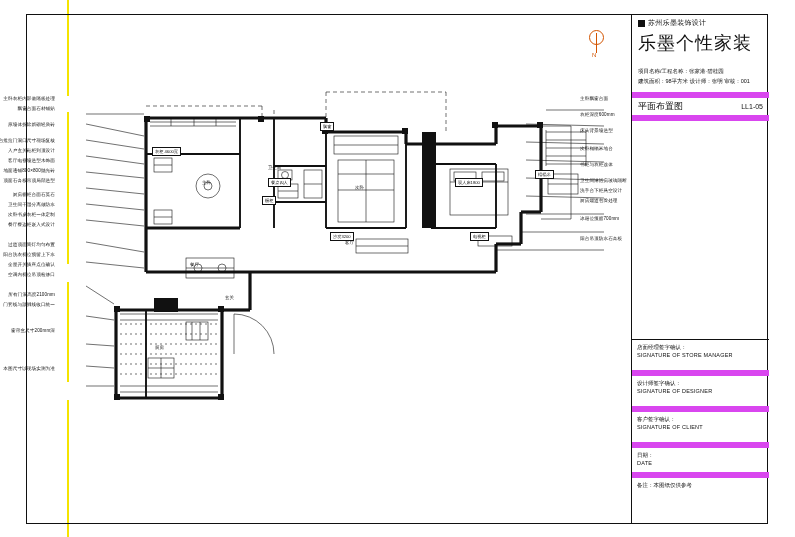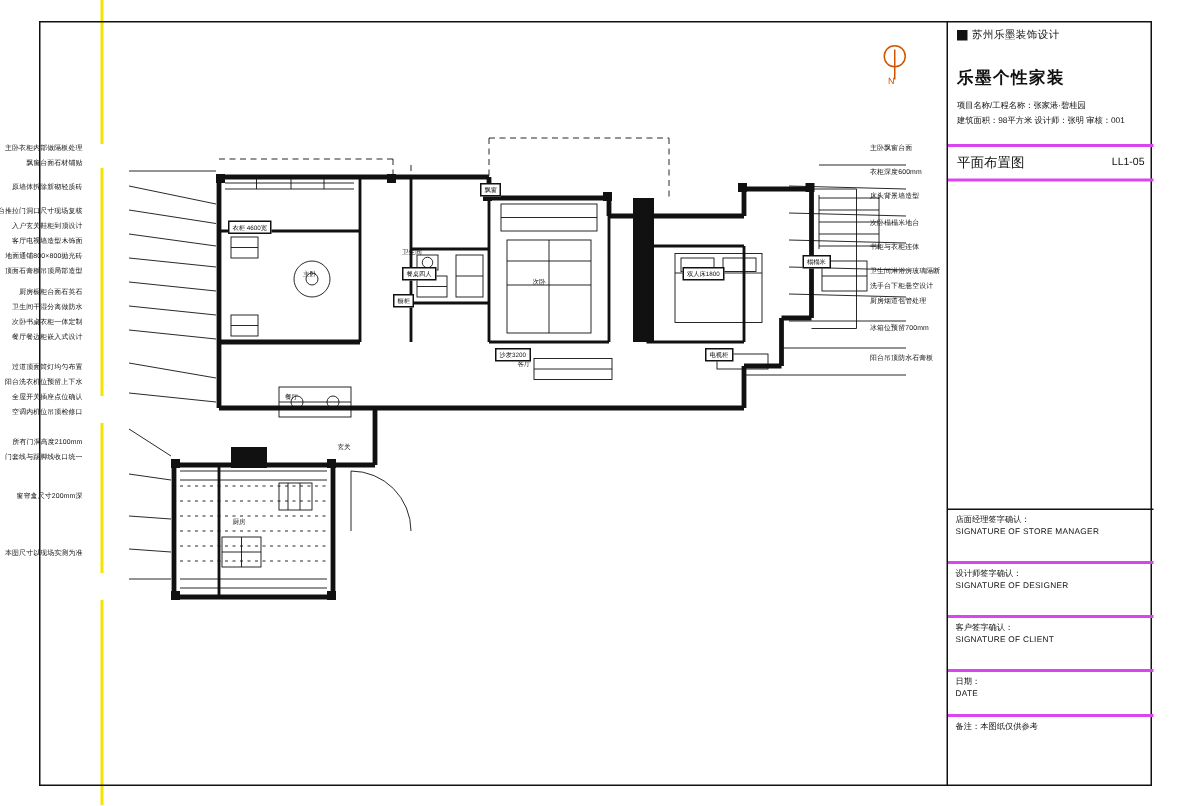--- a/index.html
+++ b/index.html
@@ -41,21 +41,21 @@
     width: 137px;
     height: 510px;
     border-left: 1px solid #111;
     box-sizing: border-box;
   }
   .tb-row {
     position: absolute;
     left: 0;
     width: 137px;
     box-sizing: border-box;
-    border-bottom: 2px solid #d946ef;
+    border-bottom: 6px solid #d946ef;
   }
   .tb-logo {
     top: 0;
     height: 49px;
     padding: 4px 6px 0 6px;
     border-bottom: none;
   }
   .logo-line {
     display: flex;
     align-items: center;
@@ -65,23 +65,23 @@
     letter-spacing: 0.3px;
     white-space: nowrap;
   }
   .logo-mark {
     width: 7px;
     height: 7px;
     background: #111;
     display: inline-block;
   }
   .logo-big {
-    margin-top: 16px;
-    font-size: 11px;
-    font-weight: bold;
+    margin-top: 3px;
+    font-size: 18px;
+    font-weight: normal;
     color: #111;
     letter-spacing: 1px;
     white-space: nowrap;
   }
   .tb-proj {
     top: 49px;
     height: 35px;
     padding: 3px 6px;
   }
   .tb-proj div {

